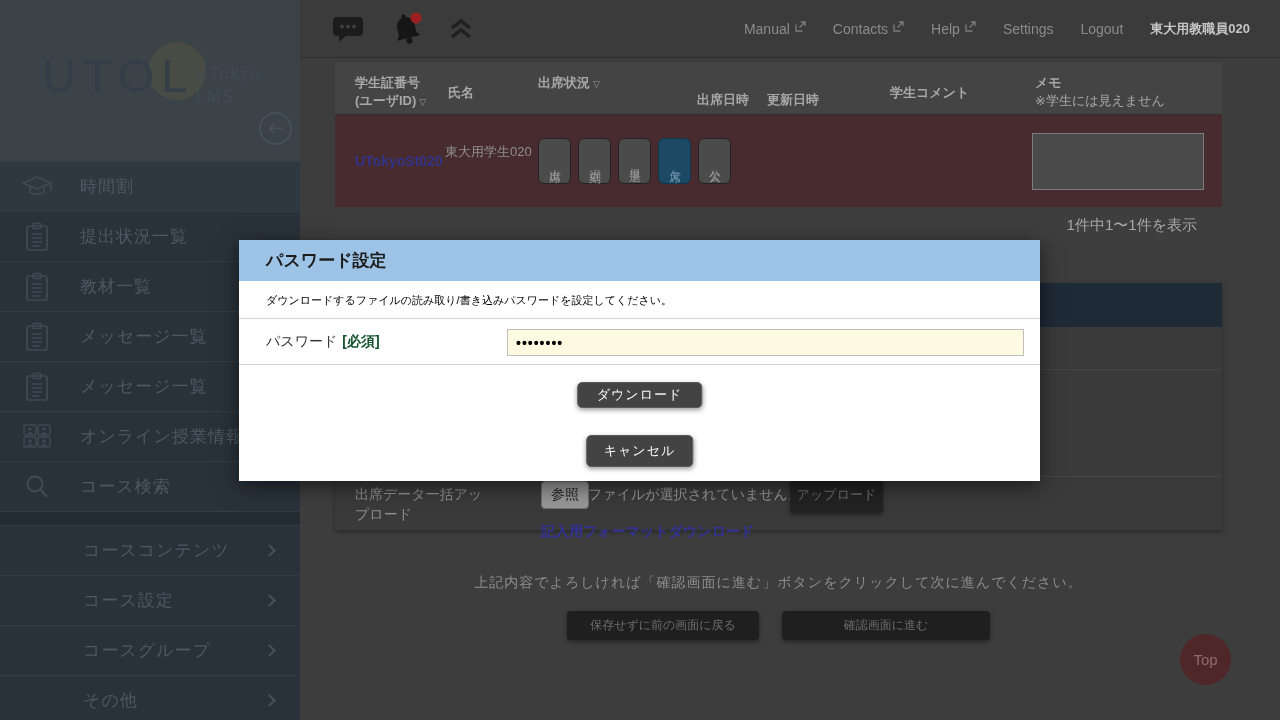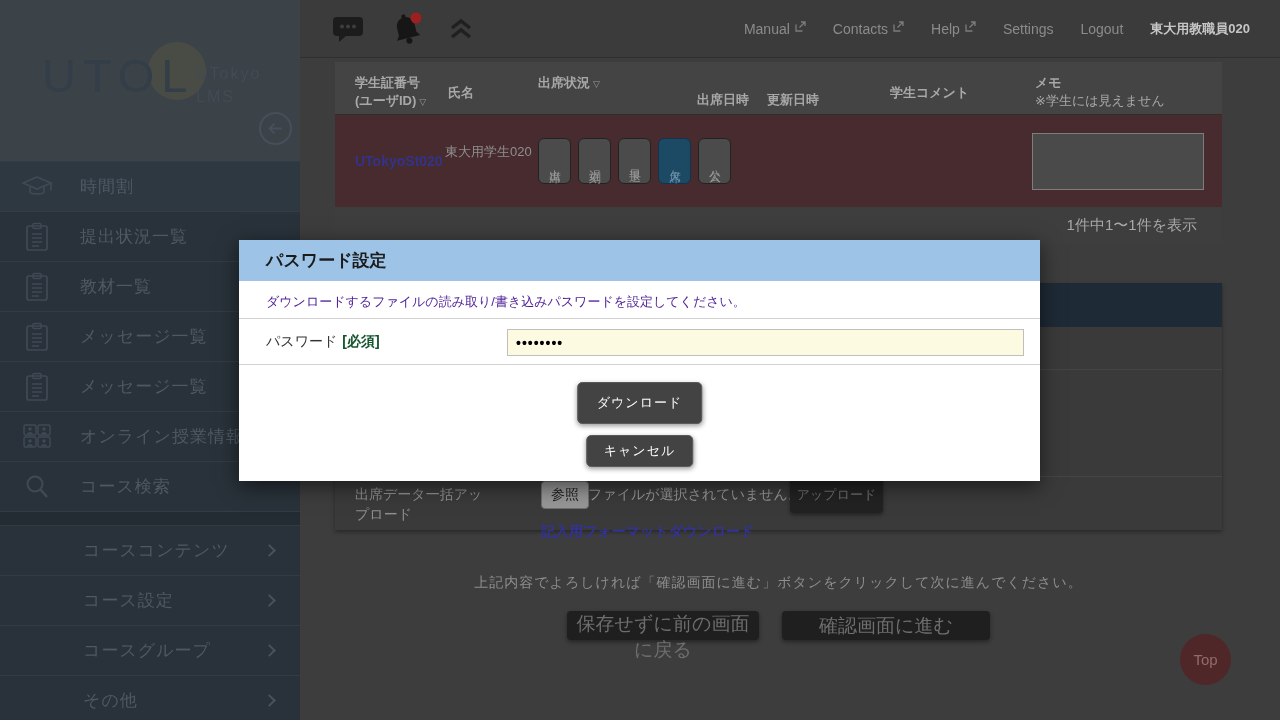--- a/index.html
+++ b/index.html
@@ -71,43 +71,43 @@
                 color:#6e6e6e; border:none; border-radius:4px; font-size:13px; cursor:pointer;
                 box-shadow:0 2px 4px rgba(0,0,0,0.4); }
   .format-link { position:absolute; left:206px; top:240px; font-size:14px; font-weight:bold;
                  color:#32329b; cursor:pointer; }
 
   
   .instruction { position:absolute; left:335px; top:574px; width:887px; text-align:center;
                  font-size:14px; color:#8d8d8d; letter-spacing:1px; }
   .foot-btns { position:absolute; left:335px; top:611px; width:887px; display:flex; justify-content:center; gap:23px; }
   .dark-btn { height:29px; background:#1f1f1f; color:#6e6e6e; border:none; border-radius:4px;
-              font-size:19px; cursor:pointer; box-shadow:0 2px 4px rgba(0,0,0,0.4); }
+              font-size:12px; cursor:pointer; box-shadow:0 2px 4px rgba(0,0,0,0.4); }
   .back-btn { width:192px; }
   .next-btn { width:208px; }
   .top-btn { position:absolute; left:1180px; top:634px; width:51px; height:51px; border-radius:50%;
              background:#4f2728; color:#916c6c; font-size:15px; border:none; cursor:pointer; z-index:4; }
 
   
   .modal { position:absolute; left:239px; top:240px; width:801px; height:241px; background:#ffffff;
            box-shadow:0 5px 20px rgba(0,0,0,0.55); z-index:10; }
   .modal-head { height:41px; background:#9dc3e6; }
   .modal-title { padding-left:27px; line-height:41px; font-size:17px; font-weight:600; color:#1b1b1b; }
-  .modal-desc { height:38px; padding:12px 27px 0; font-size:13px; color:#4c1d95; border-bottom:1px solid #d2d2d2; }
+  .modal-desc { height:38px; padding:12px 27px 0; font-size:11px; color:#000000; border-bottom:1px solid #d2d2d2; }
   .modal-form { position:relative; height:46px; border-bottom:1px solid #d2d2d2; }
   .pw-label { position:absolute; left:27px; top:14px; font-size:14px; color:#333333; }
   .req { color:#14532d; font-weight:bold; margin-left:5px; }
   .pw-input { position:absolute; left:268px; top:10px; width:517px; height:27px; background:#fcfbe2;
               border:1px solid #bfbfbf; font-size:14px; font-weight:bold; color:#000; padding:0 8px;
               letter-spacing:1px; }
   .modal-foot { position:relative; height:115px; }
   .modal-btn { position:absolute; left:50%; transform:translateX(-50%); background:#434343; color:#fbfbfb;
                border:1px solid #5a5a5a; border-radius:5px; font-size:13px; cursor:pointer;
                box-shadow:0 2px 5px rgba(0,0,0,0.4); letter-spacing:1px; }
-  .dl-btn { top:17px; padding:11px 19px; }
+  .dl-btn { top:17px; padding:3px 19px; }
   .cancel-btn { top:70px; padding:6px 17px; }
 </style>
 </head>
 <body>
 
 <div id="screen">
 
   <header class="topbar">
     <div class="topbar-icons">
       <span class="tb-icon">

